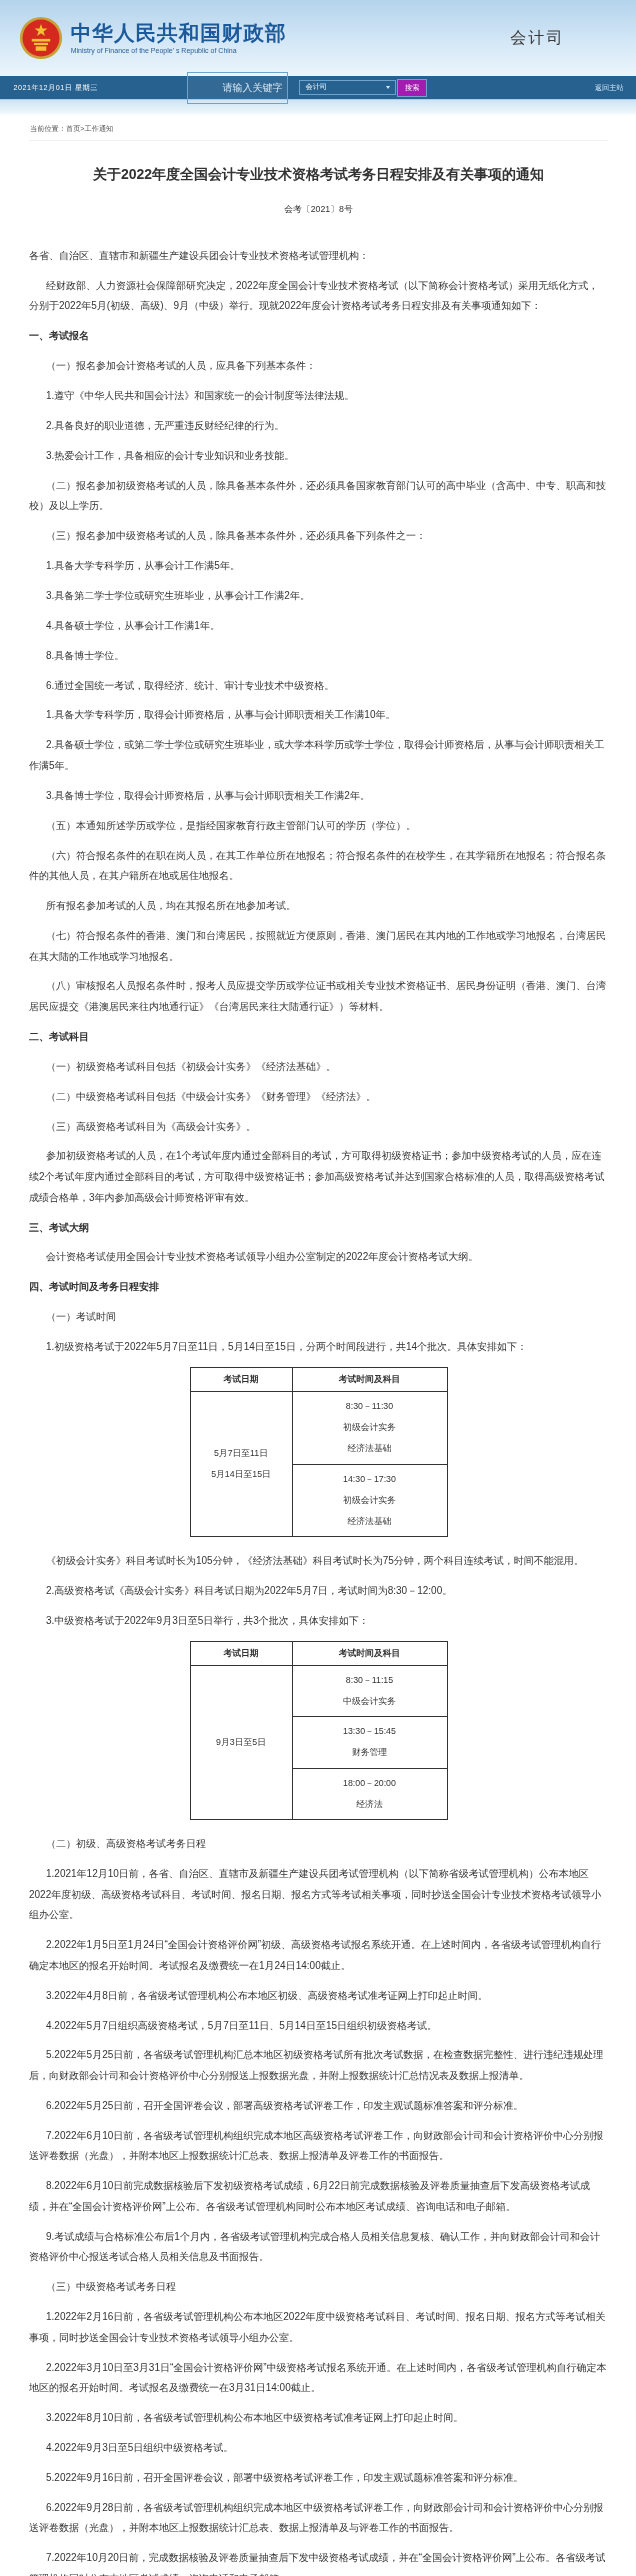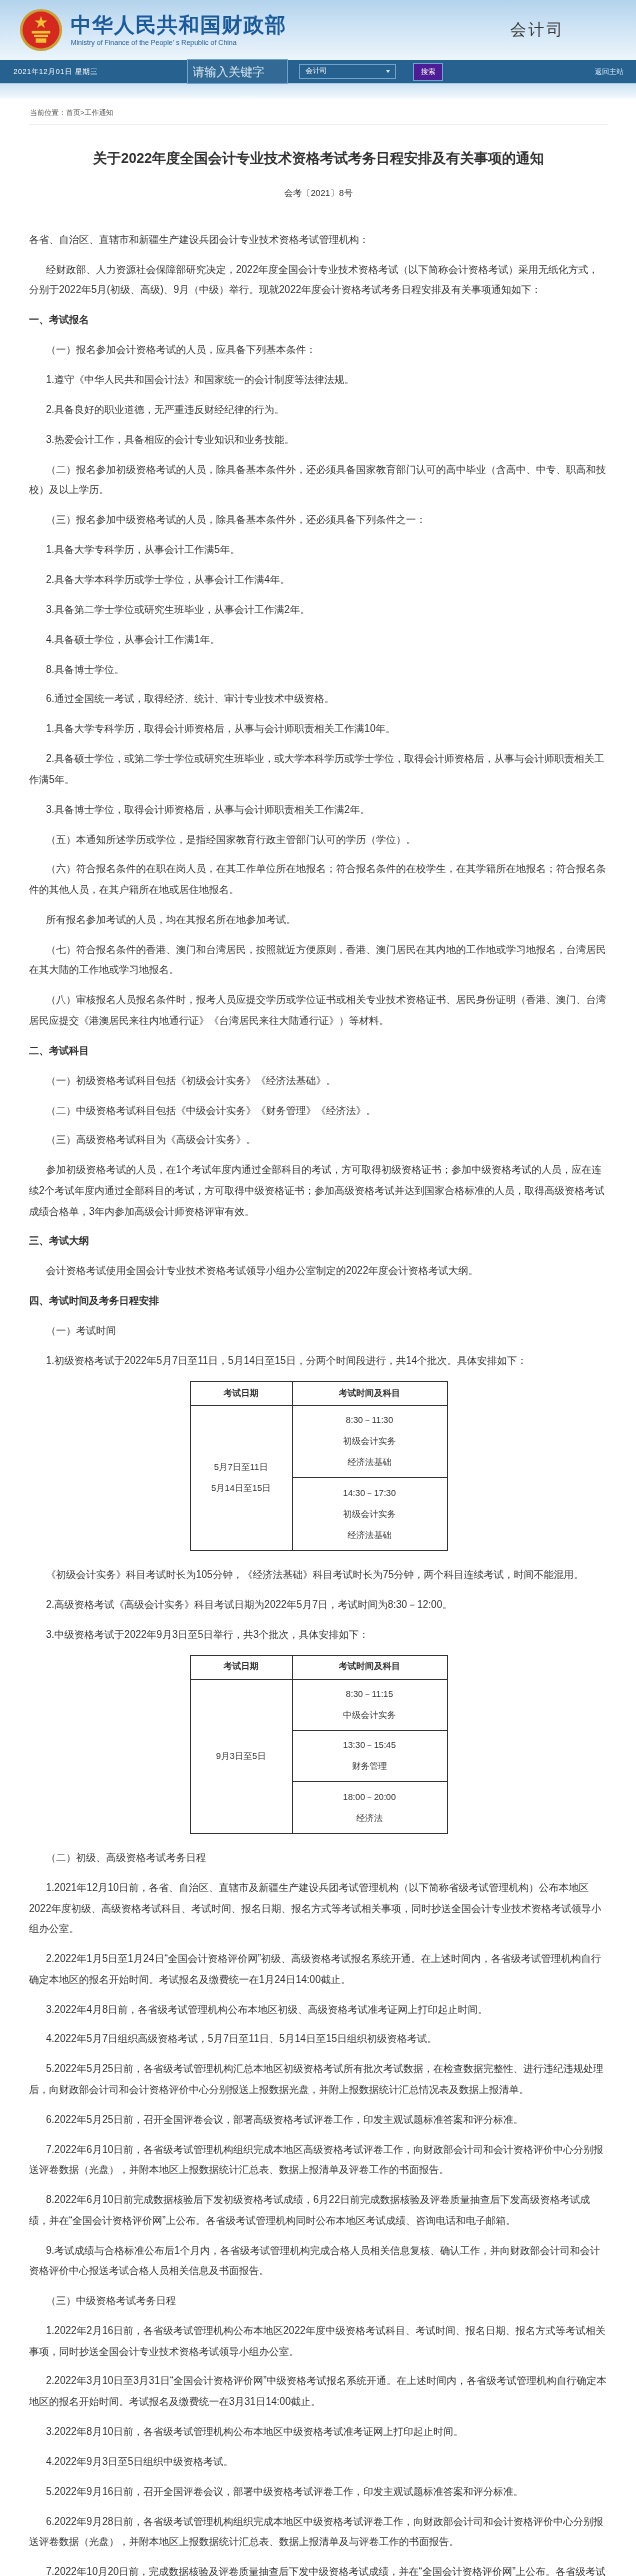--- a/index.html
+++ b/index.html
@@ -1,56 +1,57 @@
 <!DOCTYPE html>
 <html style="font-size:8.2px"><head>
 <meta charset="utf-8">
 <style>
   html,body { margin:0; padding:0; background:#ffffff; }
   body { width:637px; font-family:"Liberation Sans","DejaVu Sans",sans-serif; color:#333; }
   .page { width:637px; min-height:2790px; box-sizing:border-box; }
 
   
   .site-header {
-    height:60px;
+    height:76px;
     background:linear-gradient(180deg,#b3d3ec 0%,#d4e7f6 55%,#ecf5fb 100%);
     display:flex; align-items:center; padding:0 18.5px; box-sizing:border-box;
   }
   .emblem { width:44px; height:44px; flex:none; }
   .site-title { margin-left:8.2px; }
   .site-title .cn { font-size:20.6px; font-weight:bold; color:#1c5a9b; letter-spacing:1px; line-height:1.1; }
   .site-title .en { font-size:7px; color:#2a5e97; margin-top:2.6px; }
   .dept-name { margin-left:auto; margin-right:54px; font-size:16px; color:#3a3a3a; letter-spacing:2.1px; }
 
   
   .navbar {
     height:24px; background:#26618f; border-bottom:1px solid #a9cbe4;
     display:flex; align-items:center; padding:0 13.4px; box-sizing:border-box;
     color:#fff; font-size:7.2px;
   }
   .nav-date { flex:none; letter-spacing:0.5px; }
   .search-wrap { display:flex; align-items:center; margin-left:89px; }
   .search-input {
-    width:101px; height:25px; box-sizing:border-box;
+    width:101px; height:32px; box-sizing:border-box;
     background:rgba(255,255,255,0.06); border:0.5px solid #6fa3cc;
-    color:#fff; padding:0 4.6px; font-size:12px; outline:none;
+    color:#fff; padding:0 4.6px; font-size:10px; outline:none;
     font-family:"Liberation Sans","DejaVu Sans",sans-serif;
+    text-align:right;
   }
   .search-input::placeholder { color:#d8e7f3; }
   .scope-select {
     width:97px; height:14.4px; box-sizing:border-box; margin-left:11.3px;
     border:0.5px solid #6fa3cc; display:flex; align-items:center; justify-content:space-between;
     padding:0 5.2px; cursor:pointer;
   }
   .chevron {
     width:0; height:0; border-left:2.6px solid transparent; border-right:2.6px solid transparent;
     border-top:3.1px solid #d8e7f3;
   }
   .btn-search {
-    margin-left:17px; width:28px; height:16px; background:#4c1d95; border:0.5px solid #6fa3cc;
+    margin-left:1px; width:28px; height:16px; background:#a21caf; border:0.5px solid #6fa3cc;
     color:#fff; display:flex; align-items:center; justify-content:center; font-size:7.2px; cursor:pointer;
   }
   .return-link { margin-left:auto; color:#d4e6f4; text-decoration:none; font-size:7.2px; cursor:pointer; }
 
   
   .subband { height:15.5px; background:linear-gradient(180deg,#cfe3f4 0%,#e9f3fa 70%,#ffffff 100%); }
   .breadcrumb { padding:8.2px 0 6.2px 30px; font-size:7.2px; color:#555; }
   .breadcrumb a { color:#555; text-decoration:none; cursor:pointer; }
 
   
@@ -125,21 +126,20 @@
         <p class="salut">各省、自治区、直辖市和新疆生产建设兵团会计专业技术资格考试管理机构：</p>
         <p class="para">经财政部、人力资源社会保障部研究决定，2022年度全国会计专业技术资格考试（以下简称会计资格考试）采用无纸化方式，分别于2022年5月(初级、高级)、9月（中级）举行。现就2022年度会计资格考试考务日程安排及有关事项通知如下：</p>
         <p class="sec">一、考试报名</p>
         <p class="para">（一）报名参加会计资格考试的人员，应具备下列基本条件：</p>
         <p class="para">1.遵守《中华人民共和国会计法》和国家统一的会计制度等法律法规。</p>
         <p class="para">2.具备良好的职业道德，无严重违反财经纪律的行为。</p>
         <p class="para">3.热爱会计工作，具备相应的会计专业知识和业务技能。</p>
         <p class="para">（二）报名参加初级资格考试的人员，除具备基本条件外，还必须具备国家教育部门认可的高中毕业（含高中、中专、职高和技校）及以上学历。</p>
         <p class="para">（三）报名参加中级资格考试的人员，除具备基本条件外，还必须具备下列条件之一：</p>
         <p class="para">1.具备大学专科学历，从事会计工作满5年。</p>
-        <p class="para">2.具备大学本科学历或学士学位，从事会计工作满4年。</p>
         <p class="para">3.具备第二学士学位或研究生班毕业，从事会计工作满2年。</p>
         <p class="para">4.具备硕士学位，从事会计工作满1年。</p>
         <p class="para">8.具备博士学位。</p>
         <p class="para">6.通过全国统一考试，取得经济、统计、审计专业技术中级资格。</p>
         <p class="para">1.具备大学专科学历，取得会计师资格后，从事与会计师职责相关工作满10年。</p>
         <p class="para">2.具备硕士学位，或第二学士学位或研究生班毕业，或大学本科学历或学士学位，取得会计师资格后，从事与会计师职责相关工作满5年。</p>
         <p class="para">3.具备博士学位，取得会计师资格后，从事与会计师职责相关工作满2年。</p>
         <p class="para">（五）本通知所述学历或学位，是指经国家教育行政主管部门认可的学历（学位）。</p>
         <p class="para">（六）符合报名条件的在职在岗人员，在其工作单位所在地报名；符合报名条件的在校学生，在其学籍所在地报名；符合报名条件的其他人员，在其户籍所在地或居住地报名。</p>
         <p class="para">所有报名参加考试的人员，均在其报名所在地参加考试。</p>

